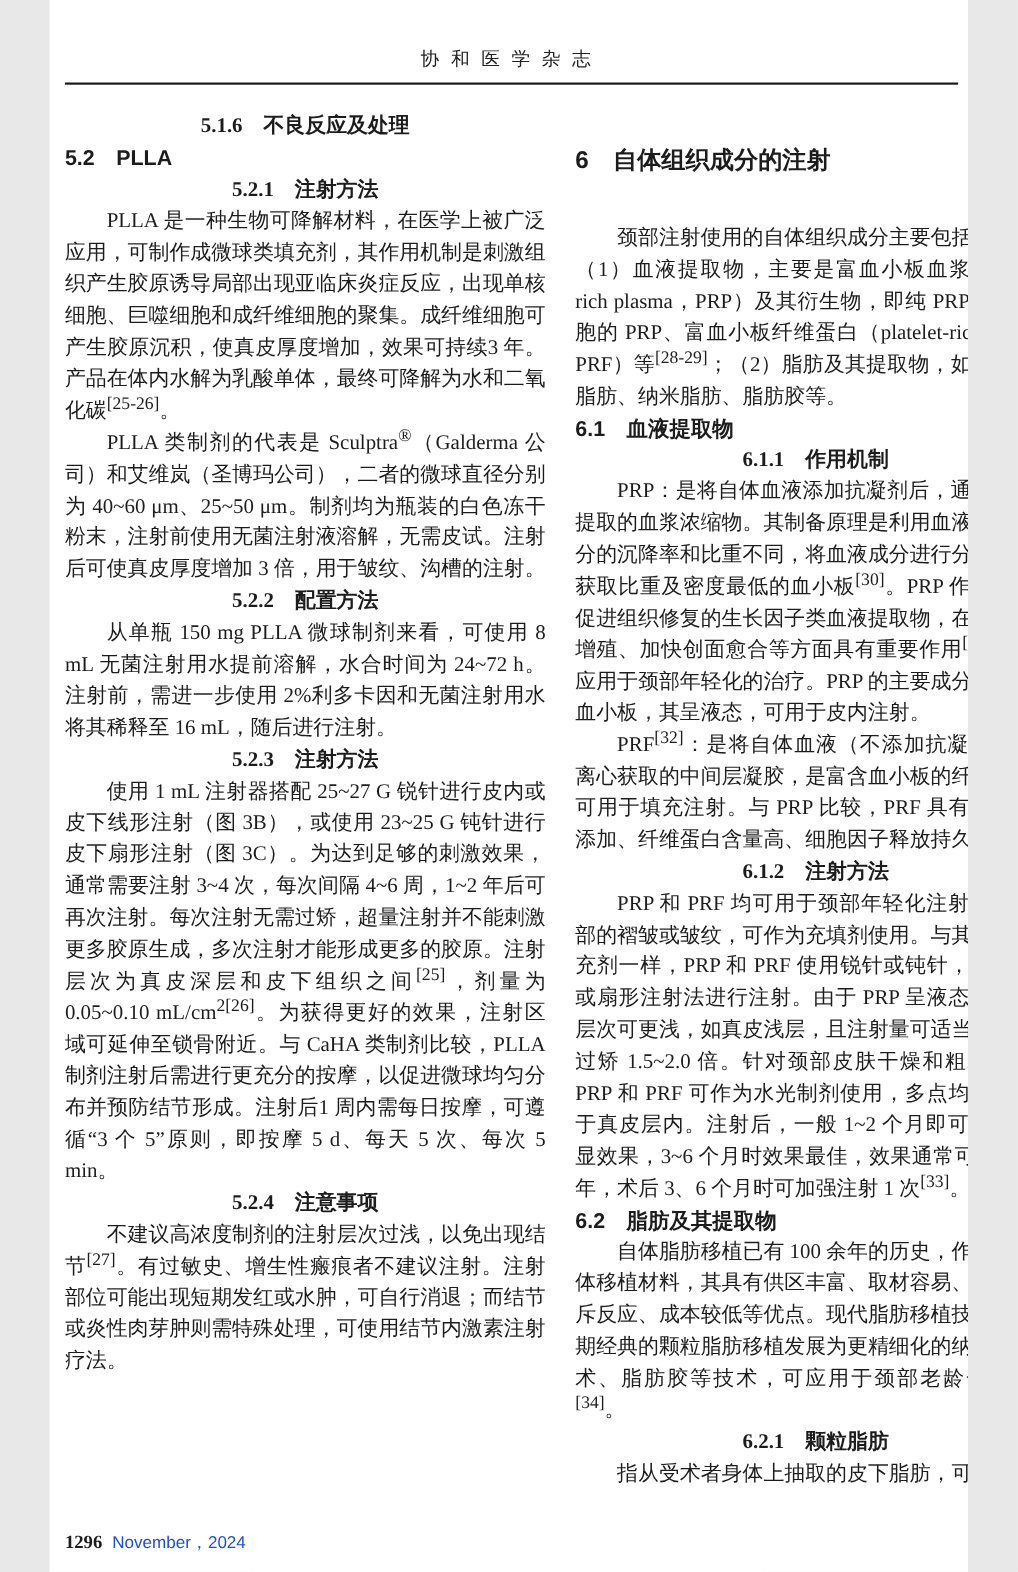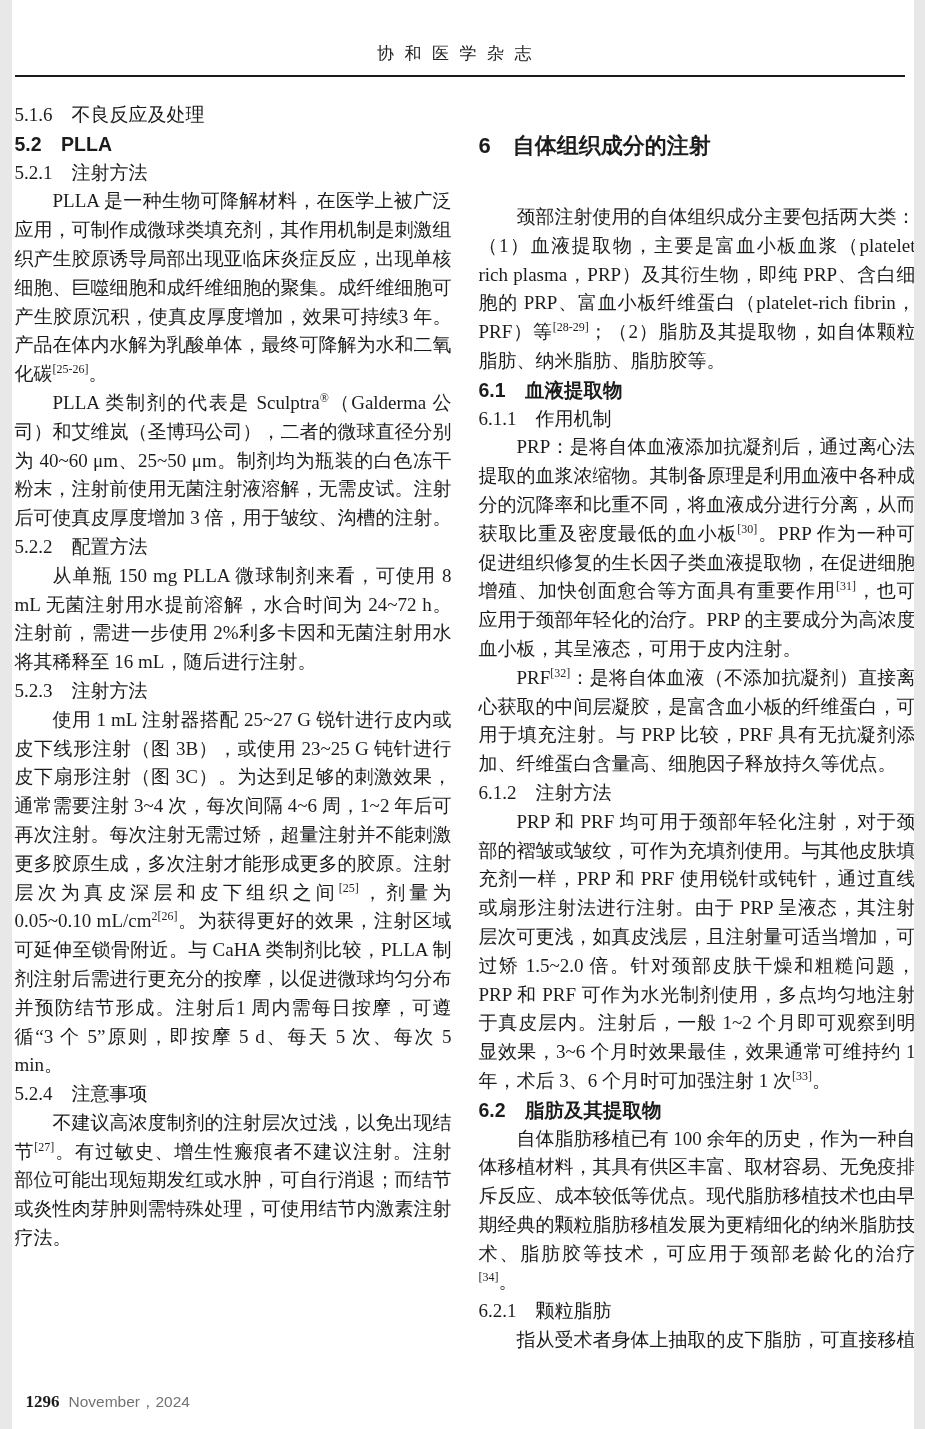--- a/index.html
+++ b/index.html
@@ -1,23 +1,23 @@
 <!DOCTYPE html>
 <html><head>
 <meta charset="utf-8">
 <style>
   html, body { margin: 0; padding: 0; background: #e8e8e8; }
   .page {
     position: relative;
-    width: 902px;
+    width: 835px;
     height: 1429px;
     margin: 0 auto;
     background: #ffffff;
     box-sizing: border-box;
-    padding: 0 9px 0 3px;
+    padding: 0 9px 0 14px;
     overflow: hidden;
     font-family: "Liberation Serif", "DejaVu Serif", serif;
     color: #1c1c1c;
   }
   .journal-title {
     margin: 0;
     padding-top: 42px;
     text-align: center;
     font-size: 17px;
     font-weight: normal;
@@ -57,42 +57,42 @@
     line-height: 30px;
     font-weight: 700;
     margin-top: 30px;
     margin-bottom: 42px;
   }
   .column h2 {
     font-family: "Liberation Sans", "DejaVu Sans", sans-serif;
     font-size: 19.5px;
     font-weight: 700;
   }
-  .column h3 { font-weight: normal; }
+  .column h3 { font-weight: bold; text-align: center; }
   sup.cite {
-    font-size: 12px;
+    font-size: 16px;
     line-height: 0;
     vertical-align: super;
   }
   .page-footer {
     position: absolute;
     left: 14px;
     bottom: 16px;
     font-size: 16px;
   }
   .page-footer .page-num {
     font-weight: 700;
     font-size: 17px;
     font-family: "Liberation Serif", "DejaVu Serif", serif;
   }
   .page-footer .issue {
     margin-left: 9px;
     font-family: "Liberation Sans", "DejaVu Sans", sans-serif;
     font-size: 15.5px;
-    color: #737373;
+    color: #1d4ed8;
   }
 </style>
 </head>
 <body>
 
 <div class="page">
   <header>
     <h4 class="journal-title">协和医学杂志</h4>
     <hr class="header-rule">
   </header>

